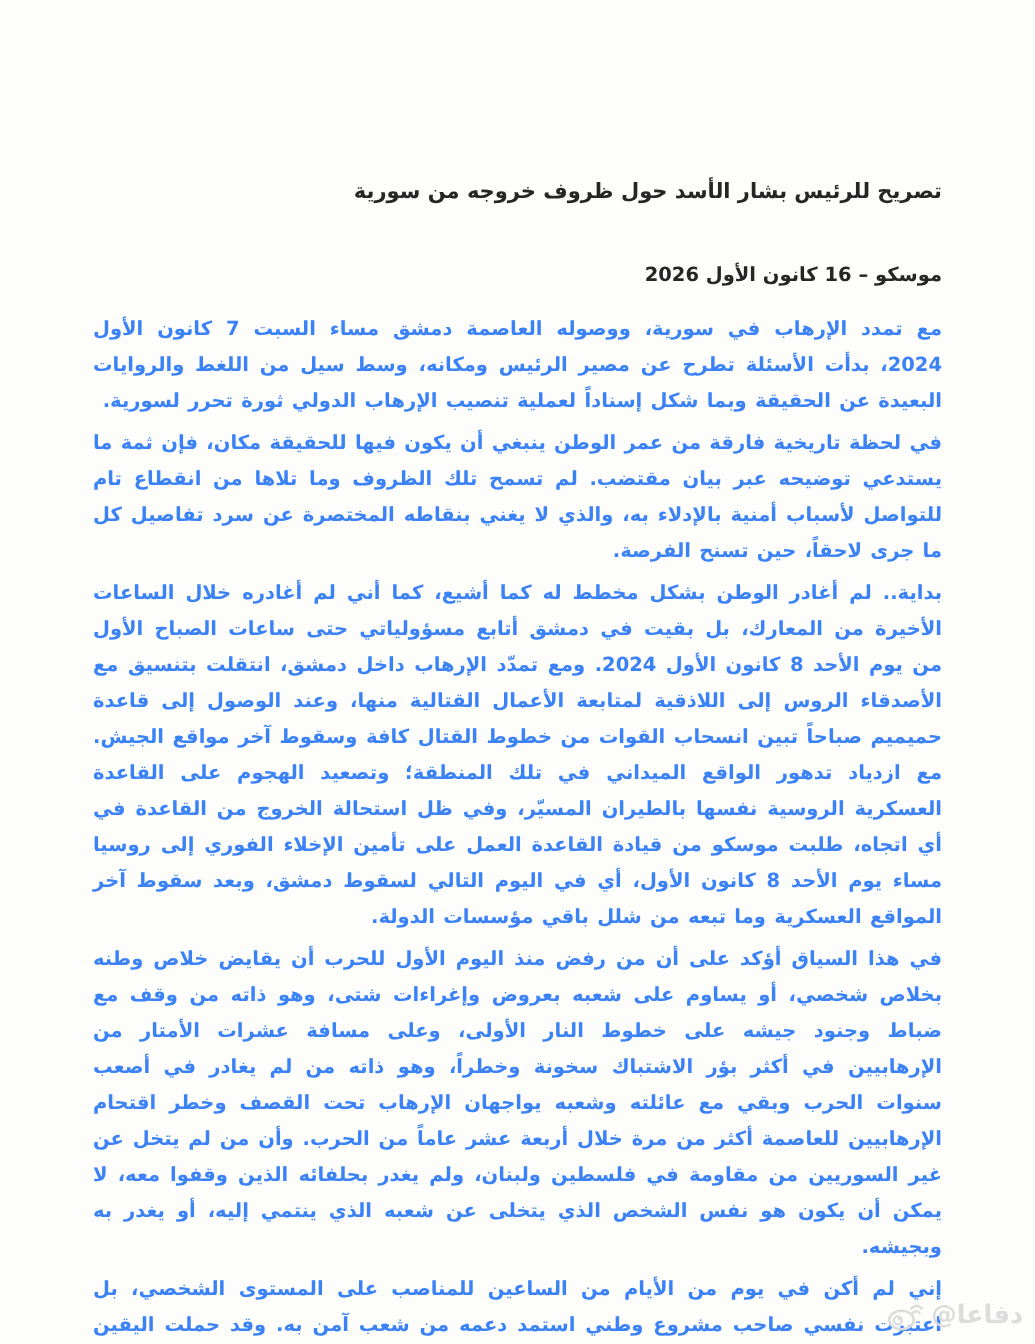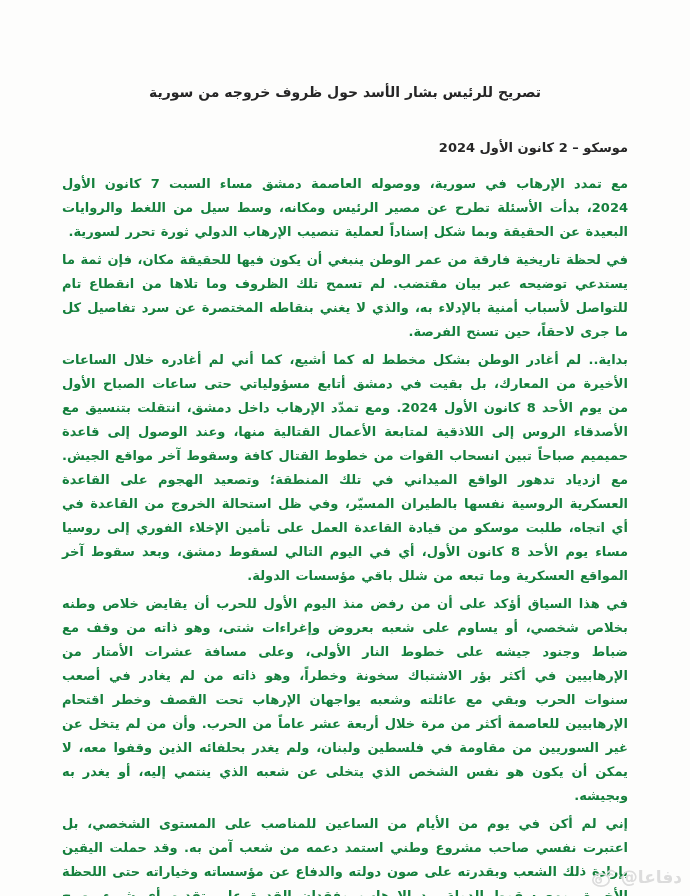--- a/index.html
+++ b/index.html
@@ -14,23 +14,23 @@
     position: relative;
     width: 690px;
     height: 896px;
     background: #fdfdfc;
     color: #262626;
     direction: rtl;
     overflow: hidden;
     box-sizing: border-box;
   }
   .doc-title {
-    margin-top: 84px;
+    margin-top: 120px;
     padding: 0 62px;
-    text-align: center;
+    text-align: right;
     font-size: 14px;
     font-weight: bold;
     letter-spacing: 0.1px;
   }
   .dateline {
     margin: 40px 62px 0 62px;
     text-align: right;
     font-size: 13px;
     font-weight: bold;
   }
@@ -38,21 +38,21 @@
     margin: 17px 62px 0 62px;
   }
   .doc-body p {
     margin: 0 0 4px 0;
     font-size: 13px;
     font-weight: bold;
     line-height: 24px;
     text-align: justify;
     text-align-last: right;
     word-spacing: 1px;
-    color: #15803d;
+    color: #3b82f6;
   }
   .watermark {
     position: absolute;
     right: 8px;
     bottom: 8px;
     direction: ltr;
     display: flex;
     align-items: center;
     gap: 4px;
     color: #dcdcdc;
@@ -62,21 +62,21 @@
   }
   .watermark svg { display: block; }
 </style>
 </head>
 <body>
 
 <div class="page">
 
   <div class="doc-title">تصريح للرئيس بشار الأسد حول ظروف خروجه من سورية</div>
 
-  <div class="dateline">موسكو – 2 كانون الأول 2024</div>
+  <div class="dateline">موسكو – 16 كانون الأول 2026</div>
 
   <div class="doc-body">
     <p>مع تمدد الإرهاب في سورية، ووصوله العاصمة دمشق مساء السبت 7 كانون الأول 2024، بدأت الأسئلة تطرح عن مصير الرئيس ومكانه، وسط سيل من اللغط والروايات البعيدة عن الحقيقة وبما شكل إسناداً لعملية تنصيب الإرهاب الدولي ثورة تحرر لسورية.</p>
     <p>في لحظة تاريخية فارقة من عمر الوطن ينبغي أن يكون فيها للحقيقة مكان، فإن ثمة ما يستدعي توضيحه عبر بيان مقتضب. لم تسمح تلك الظروف وما تلاها من انقطاع تام للتواصل لأسباب أمنية بالإدلاء به، والذي لا يغني بنقاطه المختصرة عن سرد تفاصيل كل ما جرى لاحقاً، حين تسنح الفرصة.</p>
     <p>بداية.. لم أغادر الوطن بشكل مخطط له كما أشيع، كما أني لم أغادره خلال الساعات الأخيرة من المعارك، بل بقيت في دمشق أتابع مسؤولياتي حتى ساعات الصباح الأول من يوم الأحد 8 كانون الأول 2024. ومع تمدّد الإرهاب داخل دمشق، انتقلت بتنسيق مع الأصدقاء الروس إلى اللاذقية لمتابعة الأعمال القتالية منها، وعند الوصول إلى قاعدة حميميم صباحاً تبين انسحاب القوات من خطوط القتال كافة وسقوط آخر مواقع الجيش. مع ازدياد تدهور الواقع الميداني في تلك المنطقة؛ وتصعيد الهجوم على القاعدة العسكرية الروسية نفسها بالطيران المسيّر، وفي ظل استحالة الخروج من القاعدة في أي اتجاه، طلبت موسكو من قيادة القاعدة العمل على تأمين الإخلاء الفوري إلى روسيا مساء يوم الأحد 8 كانون الأول، أي في اليوم التالي لسقوط دمشق، وبعد سقوط آخر المواقع العسكرية وما تبعه من شلل باقي مؤسسات الدولة.</p>
     <p>في هذا السياق أؤكد على أن من رفض منذ اليوم الأول للحرب أن يقايض خلاص وطنه بخلاص شخصي، أو يساوم على شعبه بعروض وإغراءات شتى، وهو ذاته من وقف مع ضباط وجنود جيشه على خطوط النار الأولى، وعلى مسافة عشرات الأمتار من الإرهابيين في أكثر بؤر الاشتباك سخونة وخطراً، وهو ذاته من لم يغادر في أصعب سنوات الحرب وبقي مع عائلته وشعبه يواجهان الإرهاب تحت القصف وخطر اقتحام الإرهابيين للعاصمة أكثر من مرة خلال أربعة عشر عاماً من الحرب. وأن من لم يتخل عن غير السوريين من مقاومة في فلسطين ولبنان، ولم يغدر بحلفائه الذين وقفوا معه، لا يمكن أن يكون هو نفس الشخص الذي يتخلى عن شعبه الذي ينتمي إليه، أو يغدر به وبجيشه.</p>
     <p>إني لم أكن في يوم من الأيام من الساعين للمناصب على المستوى الشخصي، بل اعتبرت نفسي صاحب مشروع وطني استمد دعمه من شعب آمن به. وقد حملت اليقين بإرادة ذلك الشعب وبقدرته على صون دولته والدفاع عن مؤسساته وخياراته حتى اللحظة الأخيرة. ومع سقوط الدولة بيد الإرهاب، وفقدان القدرة على تقديم أي شيء يصبح المنصب فارغاً لا معنى له. ولا معنى لبقاء المسؤول فيه. وهذا لا يعني بأي حال من الأحوال التخلي عن الإنتماء الوطني الأصيل إلى سورية وشعبها، انتماءً ثابتاً لا يغيره منصب أو ظرف. انتماء ملؤه الأمل في أن تعود سورية حرة مستقلة.</p>
   </div>
 
   <div class="watermark">

